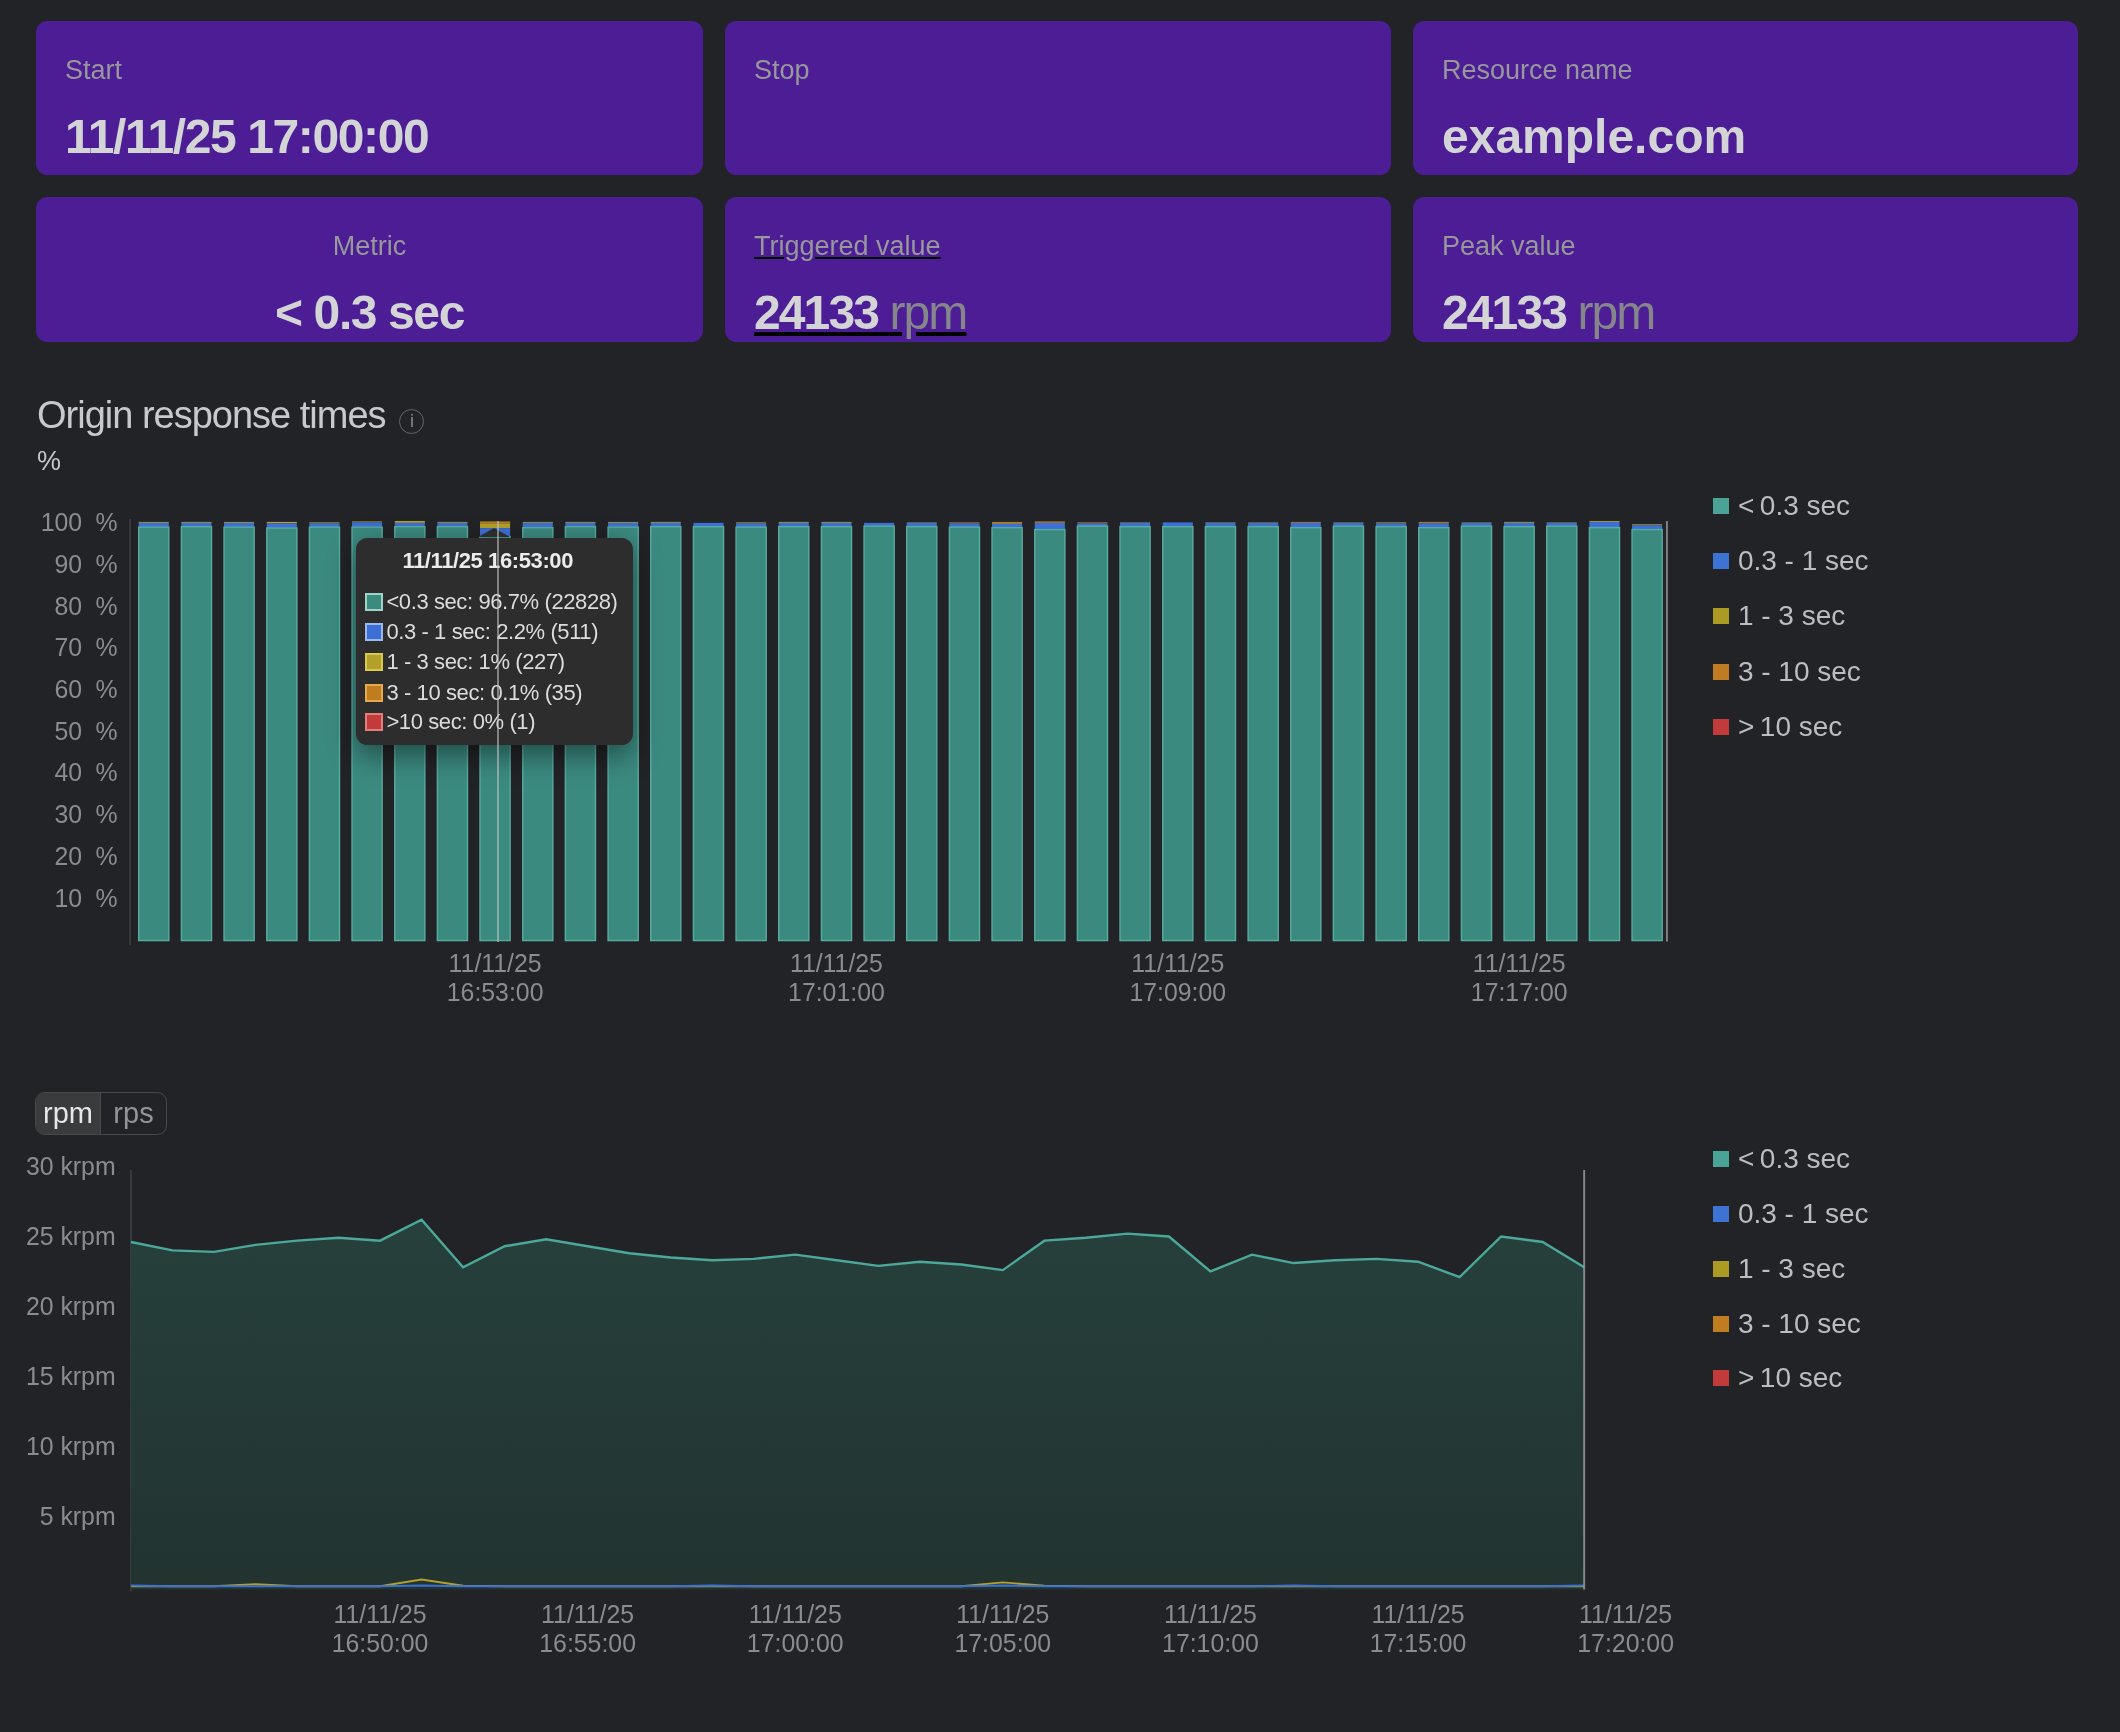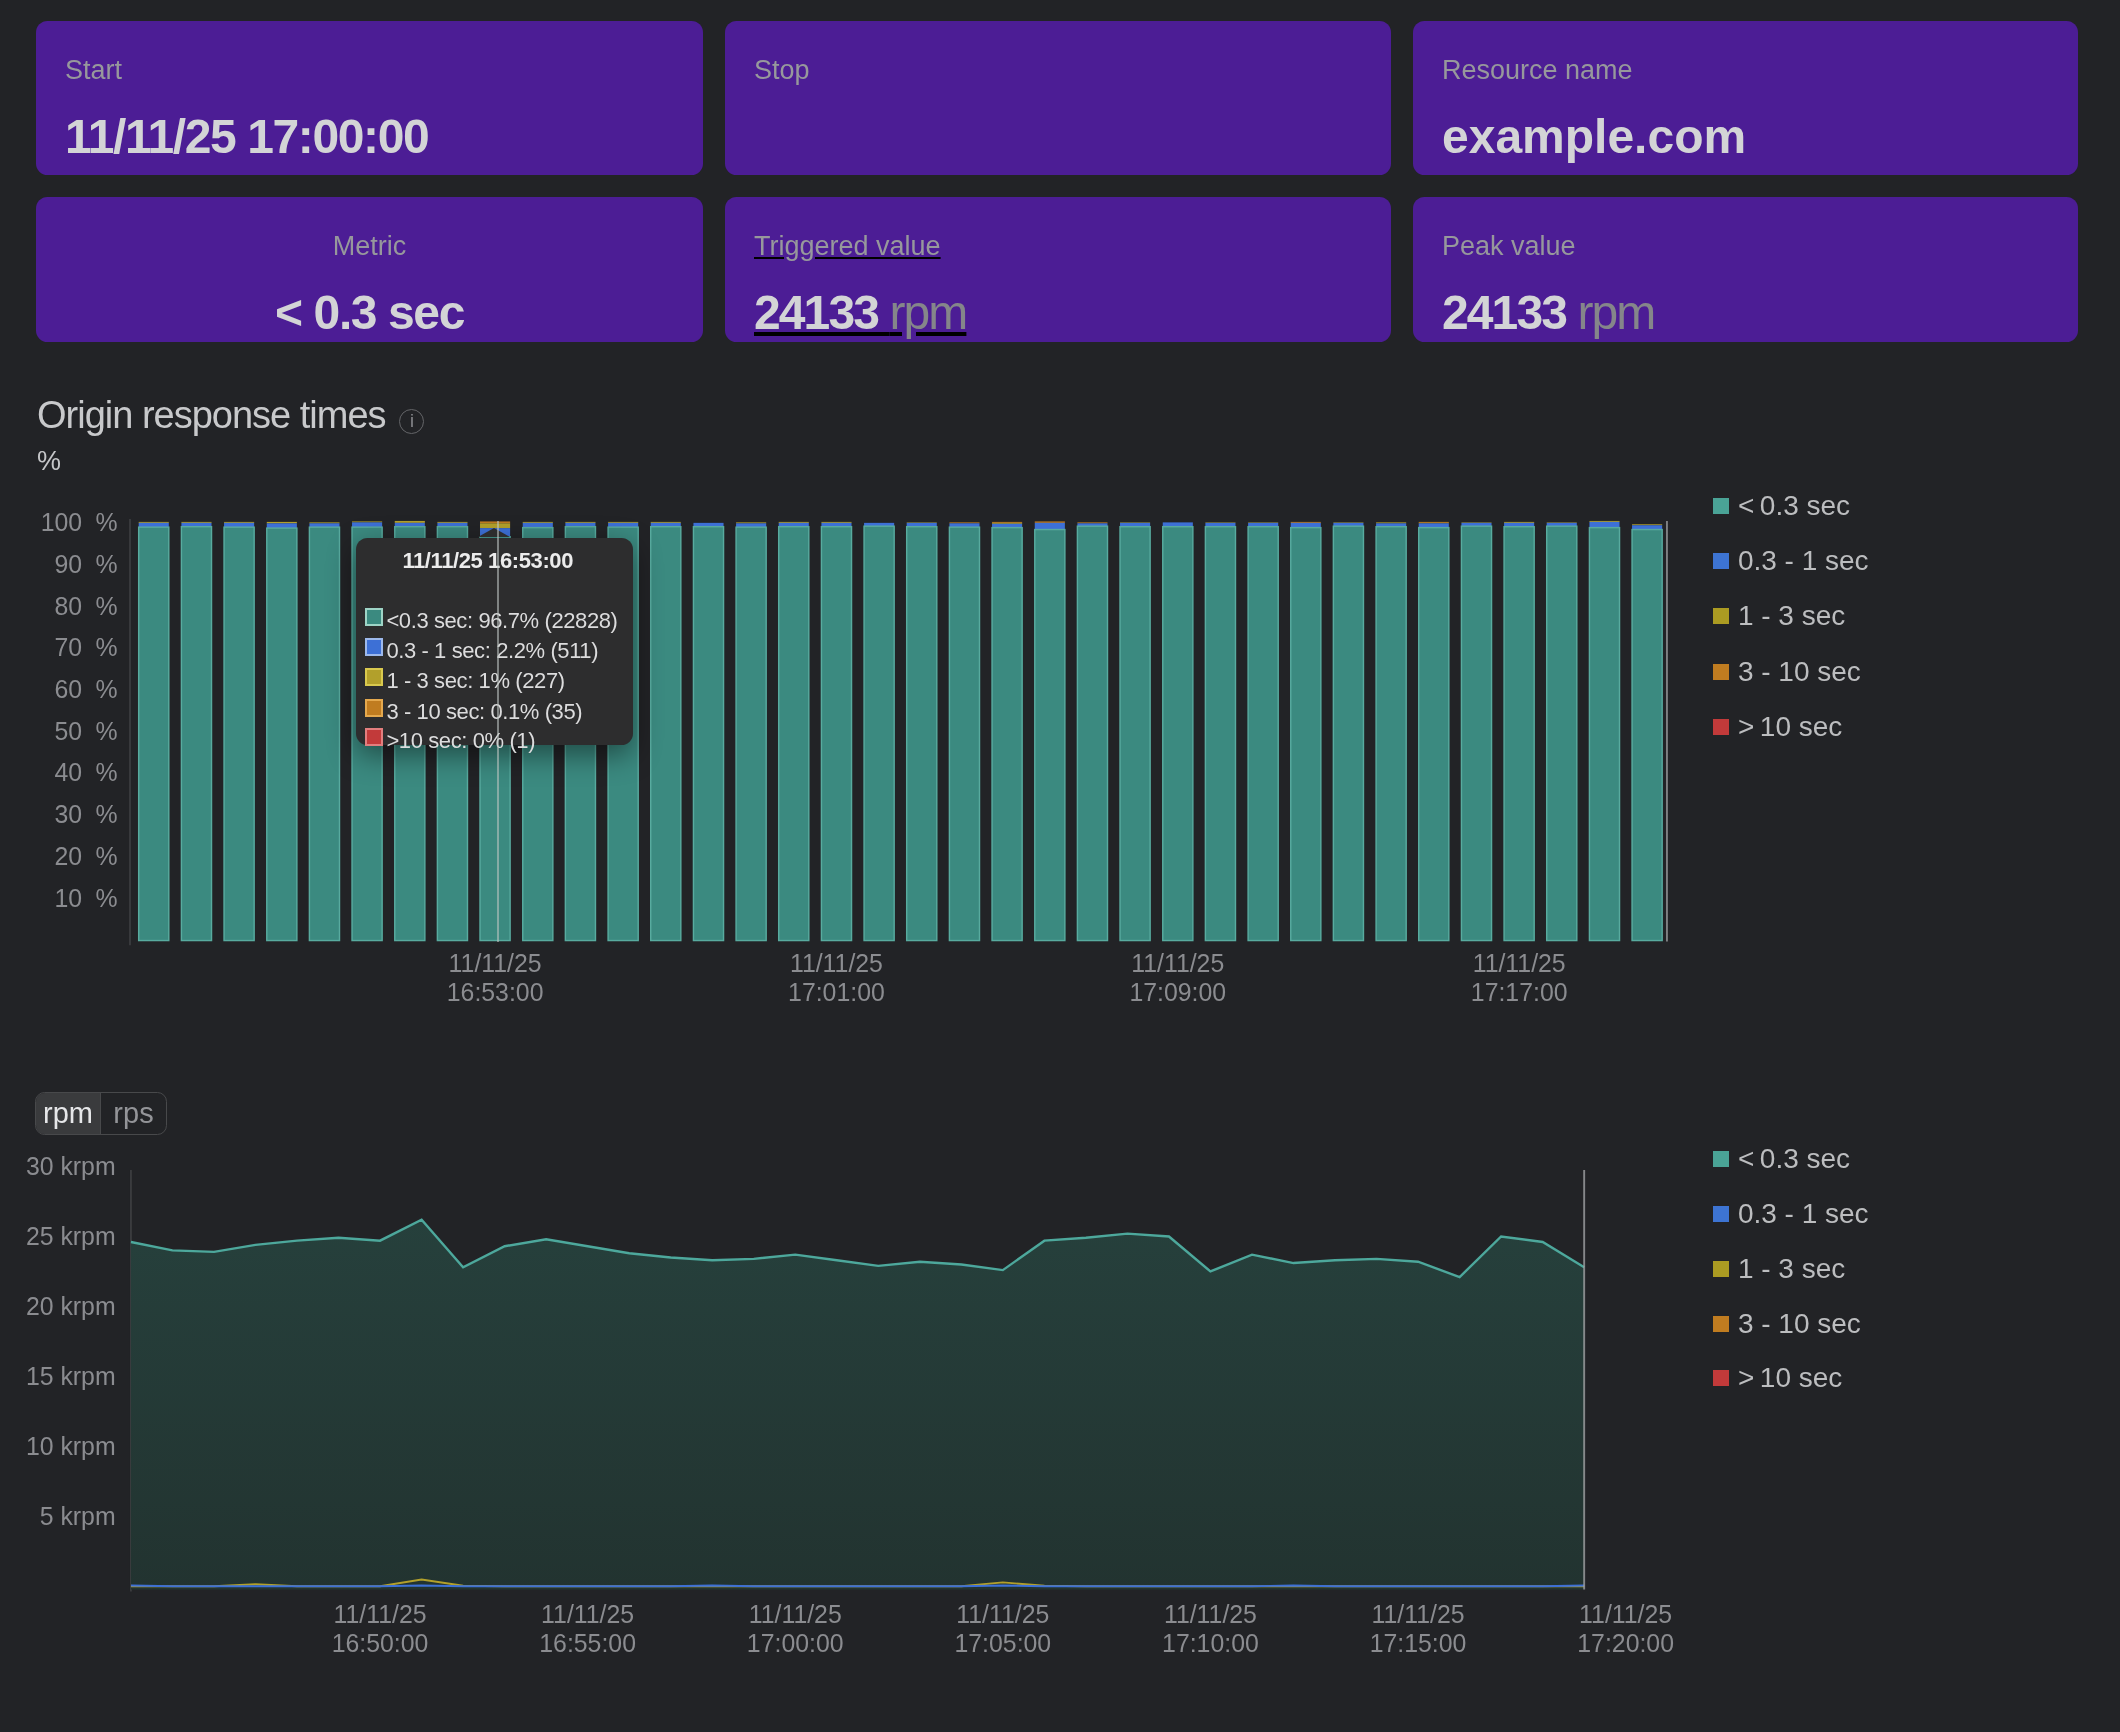--- a/index.html
+++ b/index.html
@@ -18,21 +18,21 @@
 .pct { position:absolute; left:37px; top:446px; font-size:27px; color:#c5c6c8; }
 .toggle { position:absolute; left:35px; top:1092px; width:132px; height:43px; border:1.9px solid #48494b; border-radius:9.6px;
           display:flex; overflow:hidden; font-size:29px; }
 .toggle .on { width:65px; background:#3a3b3d; color:#e6e7e9; display:flex; align-items:center; justify-content:center; border-right:1.9px solid #48494b; }
 .toggle .off { flex:1; color:#939498; display:flex; align-items:center; justify-content:center; }
 .tooltip { position:absolute; left:356px; top:538px; width:277px; height:207px; background:#2d2d2e; border-radius:11.5px;
            box-shadow:0 9.6px 29px rgba(0,0,0,0.45); z-index:20; }
 .tooltip:before { content:""; position:absolute; top:-9.6px; left:122px; border-left:16.3px solid transparent;
                   border-right:16.3px solid transparent; border-bottom:9.6px solid #2d2d2e; }
 .tooltip .tt-title { position:absolute; left:12.4px; top:9.6px; font-size:22px; font-weight:bold; color:#ececec; letter-spacing:-0.4px;margin-left:34px; }
-.trow { position:absolute; left:8.6px; display:flex; height:27px;margin-top:20px; }
+.trow { position:absolute; left:8.6px; display:flex; align-items:center; height:27px; }
 .tsq { width:18px; height:18px; border:2.4px solid; display:inline-block; margin-right:3.8px; }
 .trow span:last-child { font-size:22px; color:#dcdcdd; white-space:nowrap; letter-spacing:-0.4px; }
 .xhair { position:absolute; left:497px; top:521px; width:1.9px; height:421px; background:rgba(190,196,193,0.58); z-index:30; }
 </style></head>
 <body>
 <div class="card" style="left:36px; top:21px; width:667px; height:154px;">
   <div class="lab">Start</div>
     <div class="val">11/11/25 17:00:00</div>
 </div>
 <div class="card" style="left:725px; top:21px; width:666px; height:154px;">

